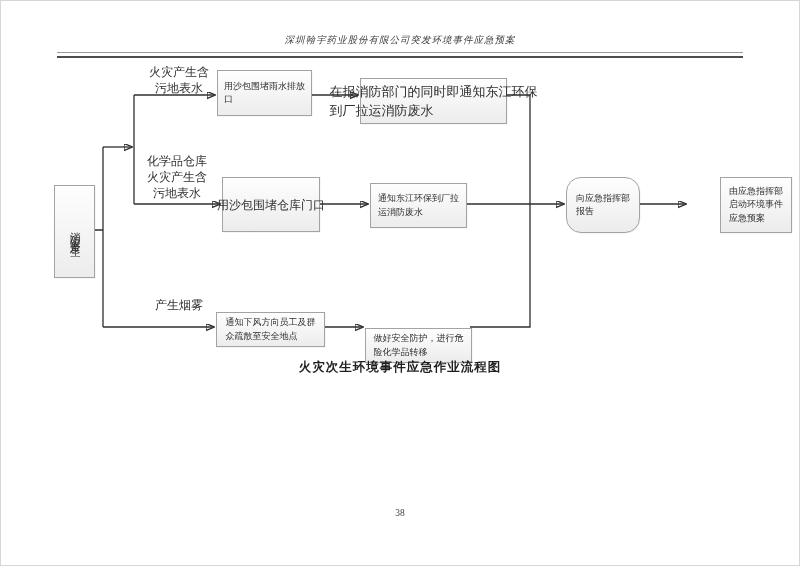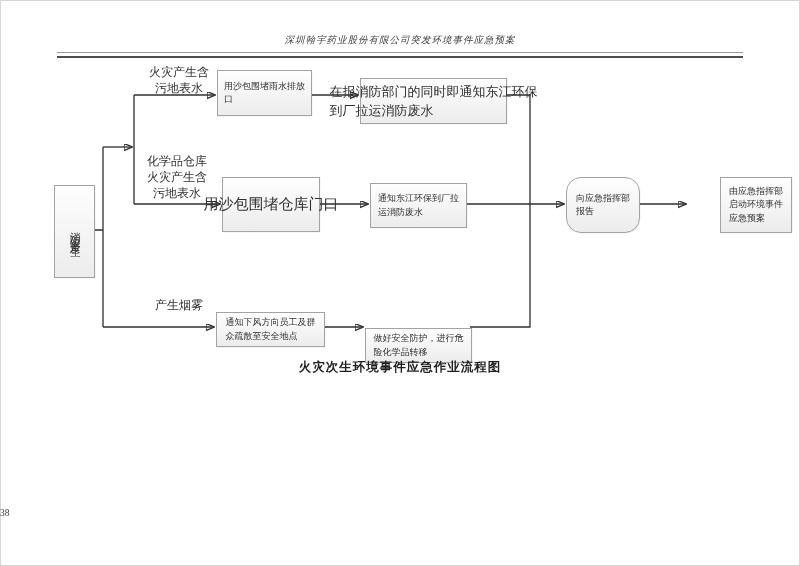--- a/index.html
+++ b/index.html
@@ -23,21 +23,21 @@
     position:absolute;border:1px solid #a3a3a3;
     background:linear-gradient(180deg,#fefefe 0%,#ececec 100%);
     display:flex;align-items:center;justify-content:center;
     text-align:left;font-size:9px;line-height:1.5;color:#2f2f2f;
     white-space:pre;box-shadow:0.5px 0.5px 0 rgba(0,0,0,0.07);
   }
   .node-start{left:54px;top:185px;width:39px;height:91px;
     writing-mode:vertical-rl;font-size:10.5px;letter-spacing:3px;line-height:1;}
   .node-t1{left:217px;top:70px;width:93px;height:44px;}
   .node-t2{left:360px;top:78px;width:145px;height:44px;font-size:13px;}
-  .node-m1{left:222px;top:177px;width:96px;height:53px;font-size:15px;}
+  .node-m1{left:222px;top:177px;width:96px;height:53px;font-size:12px;}
   .node-m2{left:370px;top:183px;width:95px;height:43px;}
   .node-b1{left:216px;top:312px;width:107px;height:33px;}
   .node-b2{left:365px;top:328px;width:105px;height:33px;}
   .node-report{left:566px;top:177px;width:72px;height:54px;border-radius:15px;}
   .node-final{left:720px;top:177px;width:70px;height:54px;}
 
   
   .branch-label{
     position:absolute;width:90px;text-align:center;font-size:12px;
     line-height:1.35;color:#2f2f2f;white-space:pre;
@@ -49,21 +49,21 @@
   
   .connectors{position:absolute;left:0;top:0;pointer-events:none;}
   .connectors path{stroke:#2f2f2f;stroke-width:1.3;fill:none;}
 
   
   .figure-caption{
     position:absolute;top:359px;left:0;right:0;text-align:center;
     font-size:12.5px;font-weight:bold;color:#1f1f1f;letter-spacing:1px;
   }
   .page-number{
-    position:absolute;top:508px;left:0;right:0;text-align:left;
+    position:absolute;top:508px;left:0;right:0;text-align:center;
     font-size:9.5px;color:#3d3d3d;
   }
 </style>
 </head>
 <body>
 
 <div class="page-frame"></div>
 
 <div class="header-title">深圳翰宇药业股份有限公司突发环境事件应急预案</div>
 <div class="rule-thin"></div>

